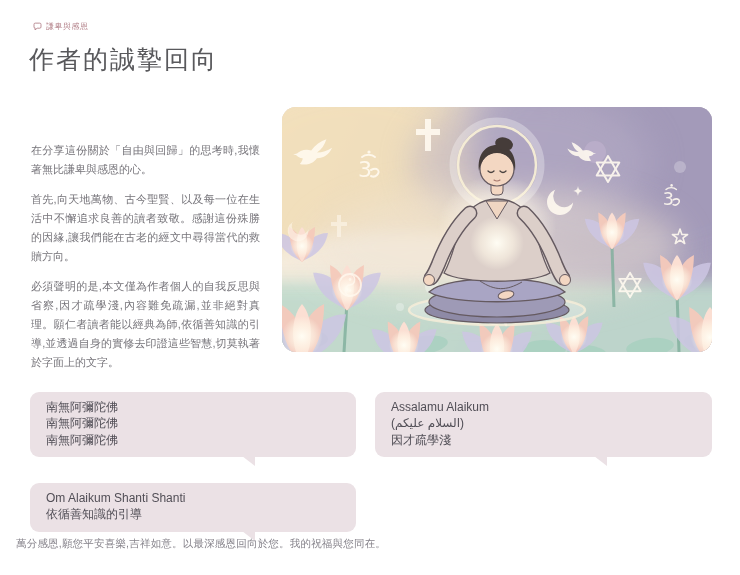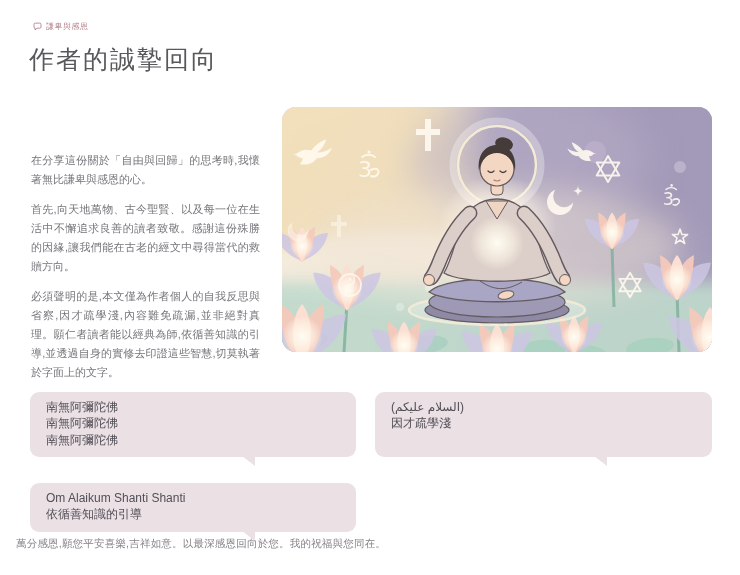--- a/index.html
+++ b/index.html
@@ -18,21 +18,21 @@
   }
   .tag svg{display:block;}
   .title{
     position:absolute;left:29px;top:45px;
     font-size:25px;line-height:1.15;letter-spacing:2px;
     color:#59595c;font-weight:400;
   }
 
   
   .body-col{
-    position:absolute;left:31px;top:151px;width:229px;
+    position:absolute;left:31px;top:141px;width:229px;
     font-size:11px;line-height:1.73;color:#76747a;
     text-align:justify;
   }
   .body-col p{margin:0 0 11px 0;}
 
   
   .illustration{
     position:absolute;left:282px;top:107px;width:430px;height:245px;
     border-radius:14px;overflow:hidden;background:#ded5cf;
   }
@@ -243,20 +243,21 @@
     </svg>
   </div>
 
   <div class="quotes">
     <div class="quote-box">
         <div class="quote-line">南無阿彌陀佛</div>
         <div class="quote-line">南無阿彌陀佛</div>
         <div class="quote-line">南無阿彌陀佛</div>
       </div>
     <div class="quote-box">
+        <div class="quote-line">Assalamu Alaikum</div>
         <div class="quote-line">(السلام عليكم)</div>
         <div class="quote-line">因才疏學淺</div>
       </div>
     <div class="quote-box">
         <div class="quote-line">Om Alaikum Shanti Shanti</div>
         <div class="quote-line">依循善知識的引導</div>
       </div>
   </div>
 
   <div class="footer">萬分感恩,願您平安喜樂,吉祥如意。以最深感恩回向於您。我的祝福與您同在。</div>

